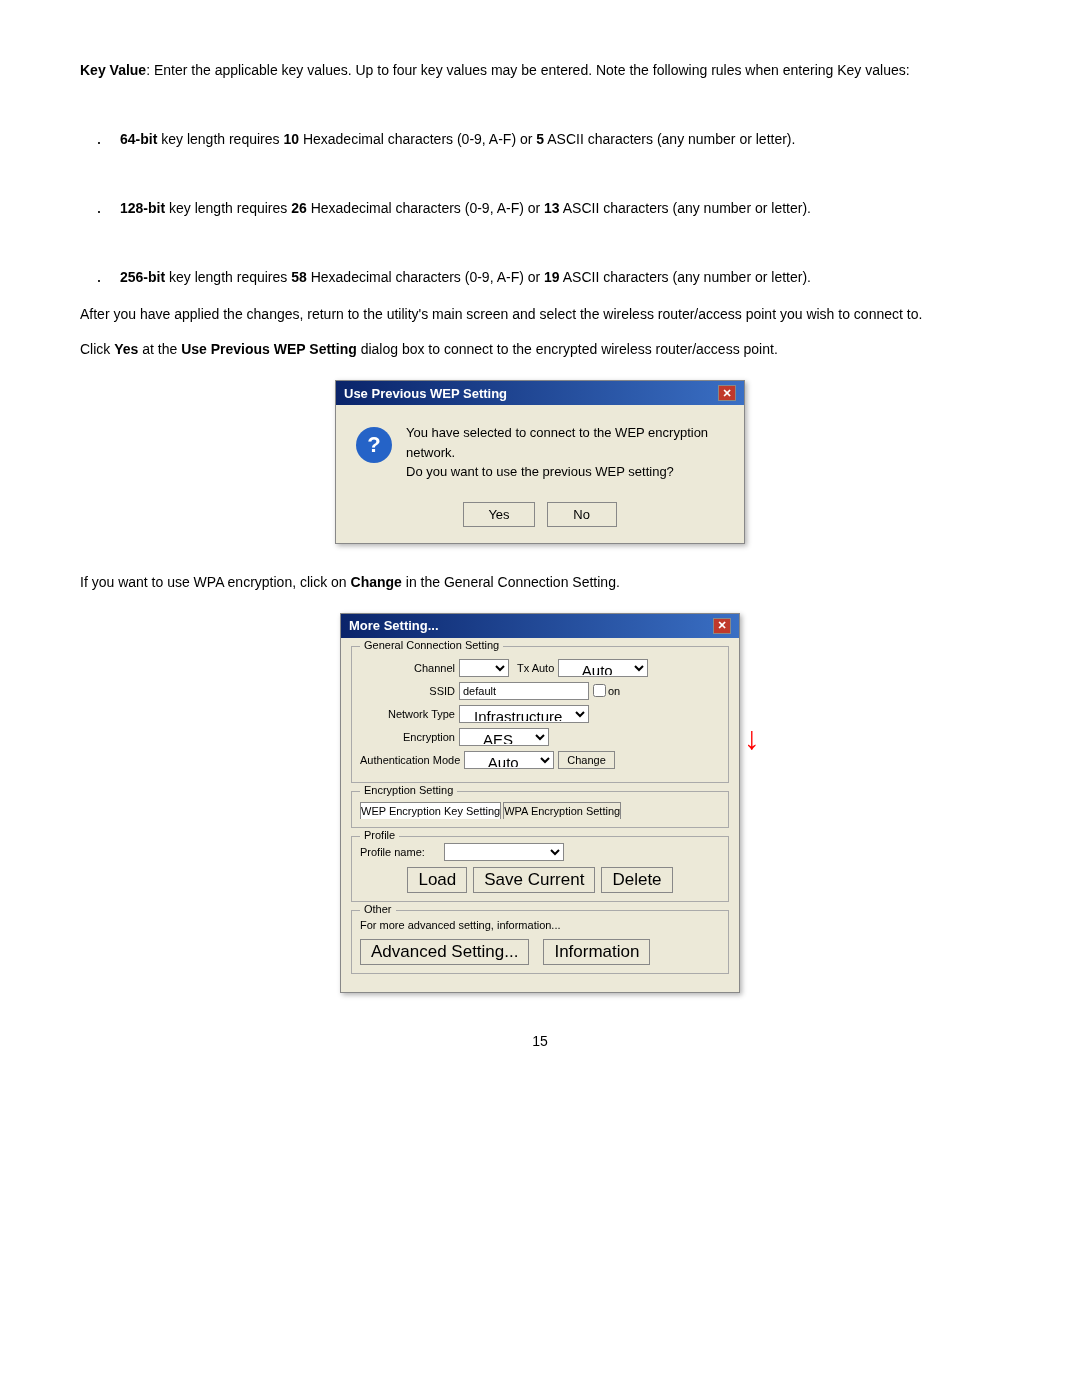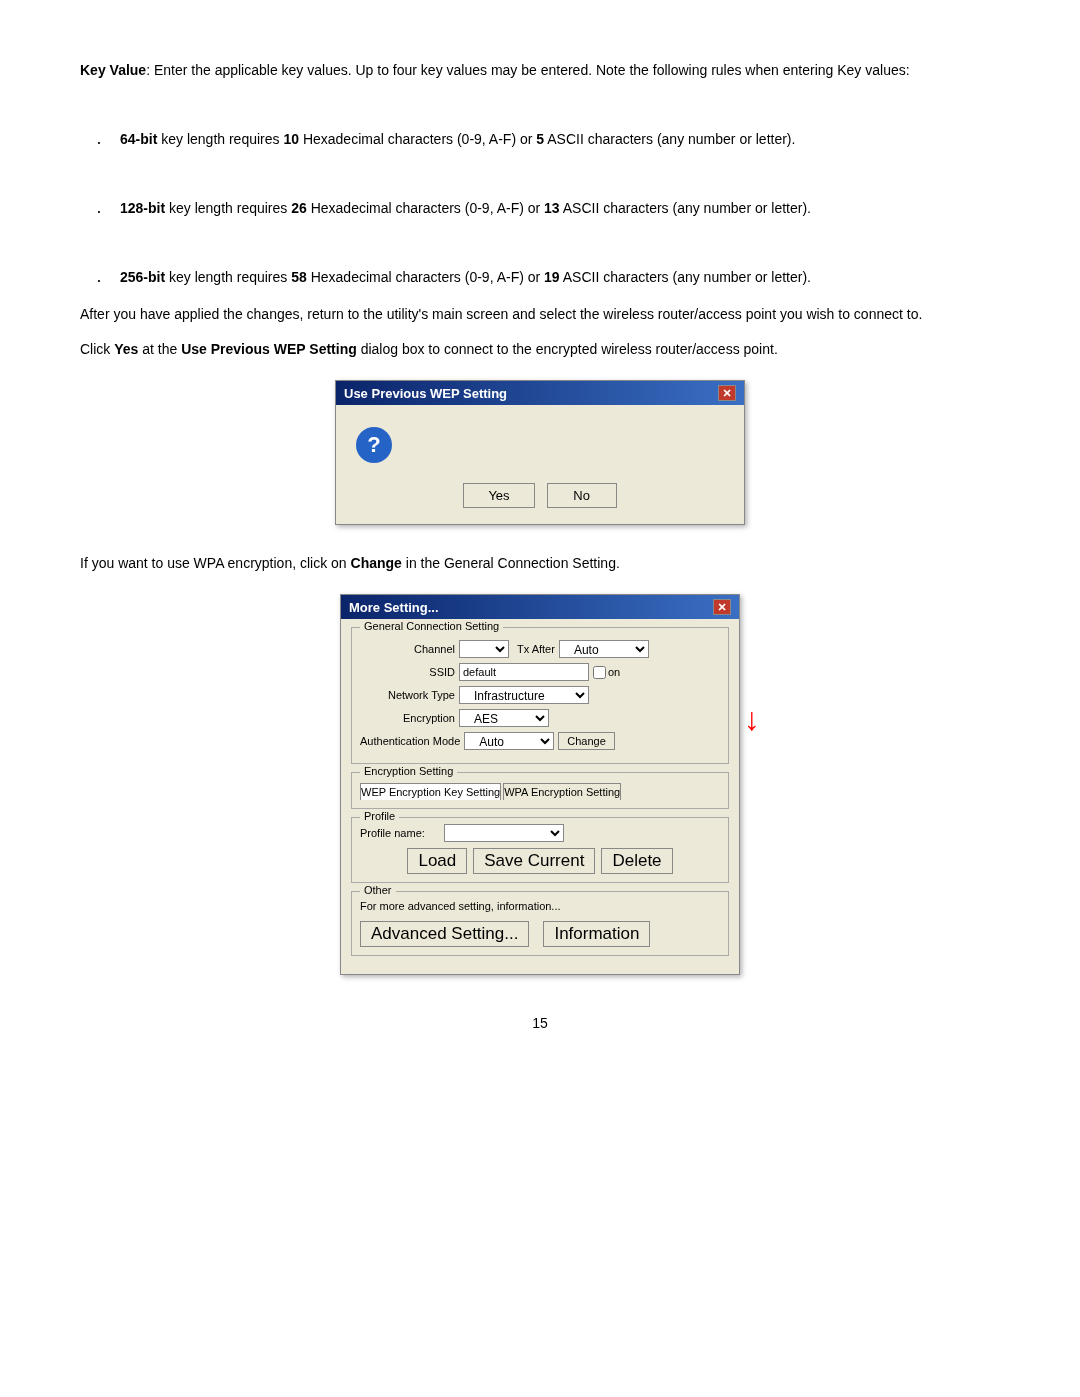--- a/index.html
+++ b/index.html
@@ -175,22 +175,23 @@
       font-size: 11px;
       height: 18px;
     }
     .form-input-lg {
       width: 130px;
     }
     .form-select {
       border: 1px solid #888;
       background: white;
       padding: 1px 10px;
-      font-size: 12px;
+      font-size: 15px;
       height: 18px;
+      text-align: center;
     }
     .form-select-sm { width: 50px; }
     .form-select-md { width: 90px; }
     .form-select-lg { width: 130px; }
     .checkbox-label {
       font-size: 11px;
       display: flex;
       align-items: center;
       gap: 2px;
     }
@@ -280,20 +281,24 @@
   </p>
 
   <div class="dialog-container">
     <div class="wep-dialog">
       <div class="wep-title-bar">
         <span>Use Previous WEP Setting</span>
         <div class="close-btn">✕</div>
       </div>
       <div class="wep-body">
         <div class="question-icon">?</div>
+        <div class="wep-message">
+          <span>You have selected to connect to the WEP encryption network.</span><br>
+          <span>Do you want to use the previous WEP setting?</span>
+        </div>
       </div>
       <div class="wep-buttons">
         <button class="win-button">Yes</button>
         <button class="win-button">No</button>
       </div>
     </div>
   </div>
 
   <p>
     <span>If you want to use WPA encryption, click on </span><strong>Change</strong><span> in the General Connection Setting.</span>
@@ -308,21 +313,21 @@
         </div>
         <div class="more-body">
 
           <div class="section-group general-connection-relative">
             <span class="section-label">General Connection Setting</span>
             <div style="margin-top:6px;">
 
               <div class="form-row">
                 <span class="form-label">Channel</span>
                 <select class="form-select form-select-sm"></select>
-                <span style="font-size:11px;margin-left:4px;">Tx After</span>
+                <span style="font-size:11px;margin-left:4px;">Tx Auto</span>
                 <select class="form-select form-select-md">
                   <option>Auto</option>
                 </select>
               </div>
 
               <div class="form-row">
                 <span class="form-label">SSID</span>
                 <input type="text" class="form-input form-input-lg" value="default" style="">
                 <label class="checkbox-label">
                   <input type="checkbox" style="">

